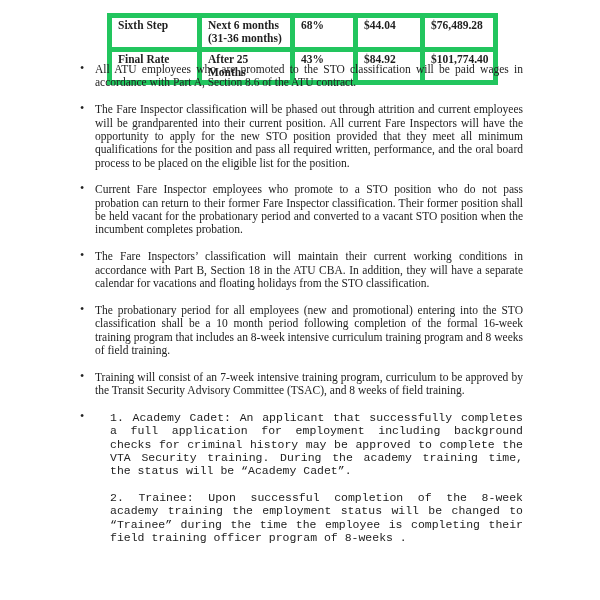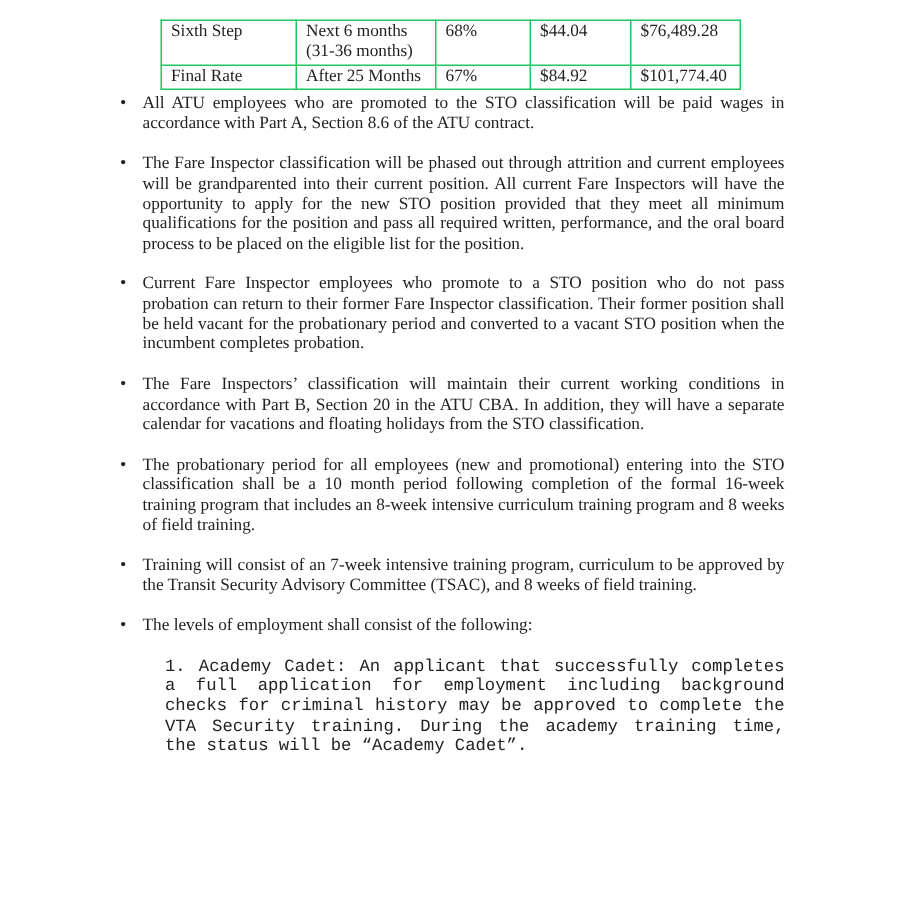--- a/index.html
+++ b/index.html
@@ -23,24 +23,25 @@
     left: 107px;
     top: 13px;
     width: 386px;
     border-collapse: collapse;
     font-size: 11.5px;
     line-height: 13.3px;
     color: #1f1f1f;
     table-layout: fixed;
   }
   table.wage-table td {
-    border: 1px solid #22c55e;
+    border: 5px solid #22c55e;
     padding: 1px 4px 1px 6px;
     vertical-align: top;
     overflow: hidden;
+    font-weight: bold;
   }
   .flow {
     position: absolute;
     left: 78px;
     top: 63px;
     width: 445px;
     font-size: 11.5px;
     line-height: 13.35px;
     color: #222222;
   }
@@ -79,21 +80,21 @@
       <tr>
         <td>Sixth Step</td>
         <td>Next 6 months (31-36 months)</td>
         <td>68%</td>
         <td>$44.04</td>
         <td>$76,489.28</td>
       </tr>
       <tr>
         <td>Final Rate</td>
         <td>After 25 Months</td>
-        <td>67%</td>
+        <td>43%</td>
         <td>$84.92</td>
         <td>$101,774.40</td>
       </tr>
     </tbody>
   </table>
 
   <div class="flow">
 
     <div class="bullet">
       <span class="dot">•</span>
@@ -105,36 +106,36 @@
       <span>The Fare Inspector classification will be phased out through attrition and current employees will be grandparented into their current position. All current Fare Inspectors will have the opportunity to apply for the new STO position provided that they meet all minimum qualifications for the position and pass all required written, performance, and the oral board process to be placed on the eligible list for the position.</span>
     </div>
 
     <div class="bullet">
       <span class="dot">•</span>
       <span>Current Fare Inspector employees who promote to a STO position who do not pass probation can return to their former Fare Inspector classification. Their former position shall be held vacant for the probationary period and converted to a vacant STO position when the incumbent completes probation.</span>
     </div>
 
     <div class="bullet">
       <span class="dot">•</span>
-      <span>The Fare Inspectors’ classification will maintain their current working conditions in accordance with Part B, Section 20 in the ATU CBA. In addition, they will have a separate calendar for vacations and floating holidays from the STO classification.</span>
+      <span>The Fare Inspectors’ classification will maintain their current working conditions in accordance with Part B, Section 18 in the ATU CBA. In addition, they will have a separate calendar for vacations and floating holidays from the STO classification.</span>
     </div>
 
     <div class="bullet">
       <span class="dot">•</span>
       <span>The probationary period for all employees (new and promotional) entering into the STO classification shall be a 10 month period following completion of the formal 16-week training program that includes an 8-week intensive curriculum training program and 8 weeks of field training.</span>
     </div>
 
     <div class="bullet">
       <span class="dot">•</span>
       <span>Training will consist of an 7-week intensive training program, curriculum to be approved by the Transit Security Advisory Committee (TSAC), and 8 weeks of field training.</span>
     </div>
 
     <div class="bullet">
       <span class="dot">•</span>
-      <span>The levels of employment shall consist of the following:</span>
     </div>
 
     <div class="numbered">1. Academy Cadet: An applicant that successfully completes a full application for employment including background checks for criminal history may be approved to complete the VTA Security training.  During the academy training time, the status will be “Academy Cadet”.</div>
 
+    <div class="numbered">2. Trainee: Upon successful completion of the 8-week academy training the employment status will be changed to “Trainee” during the time the employee is completing their field training officer program of 8-weeks .</div>
 
   </div>
 
 </div>
 
 </body></html>

